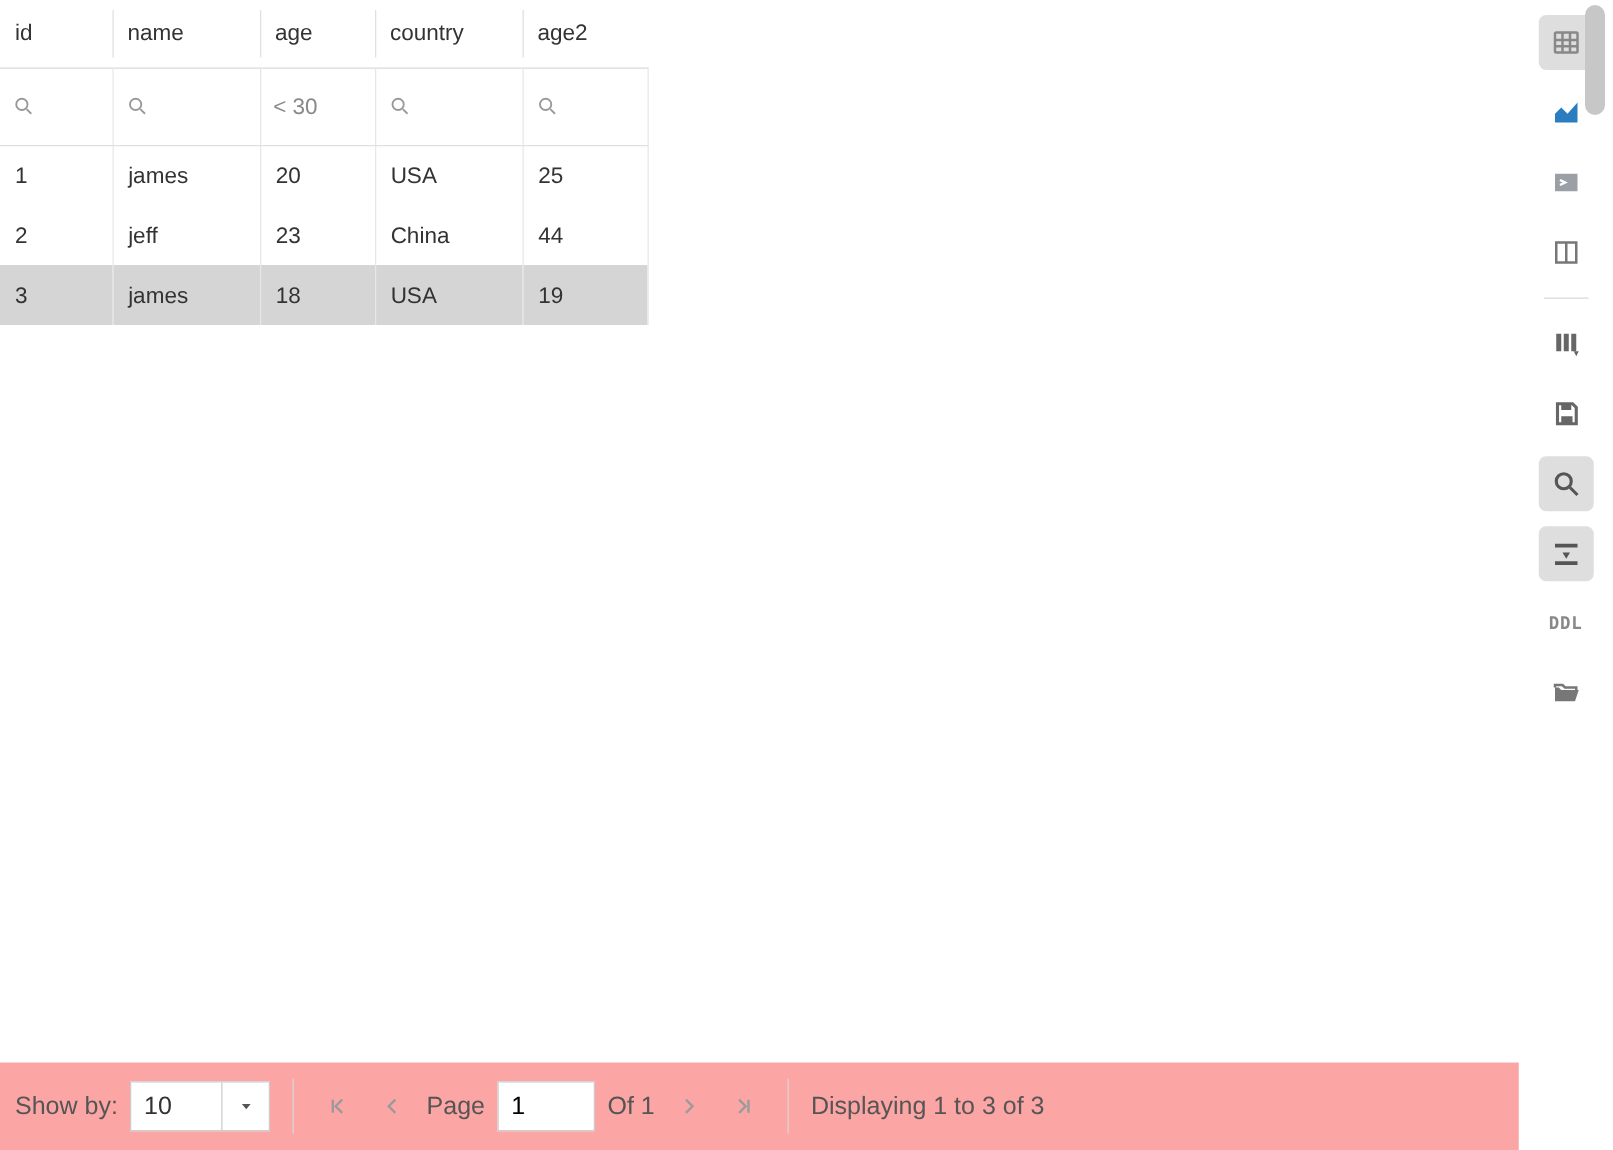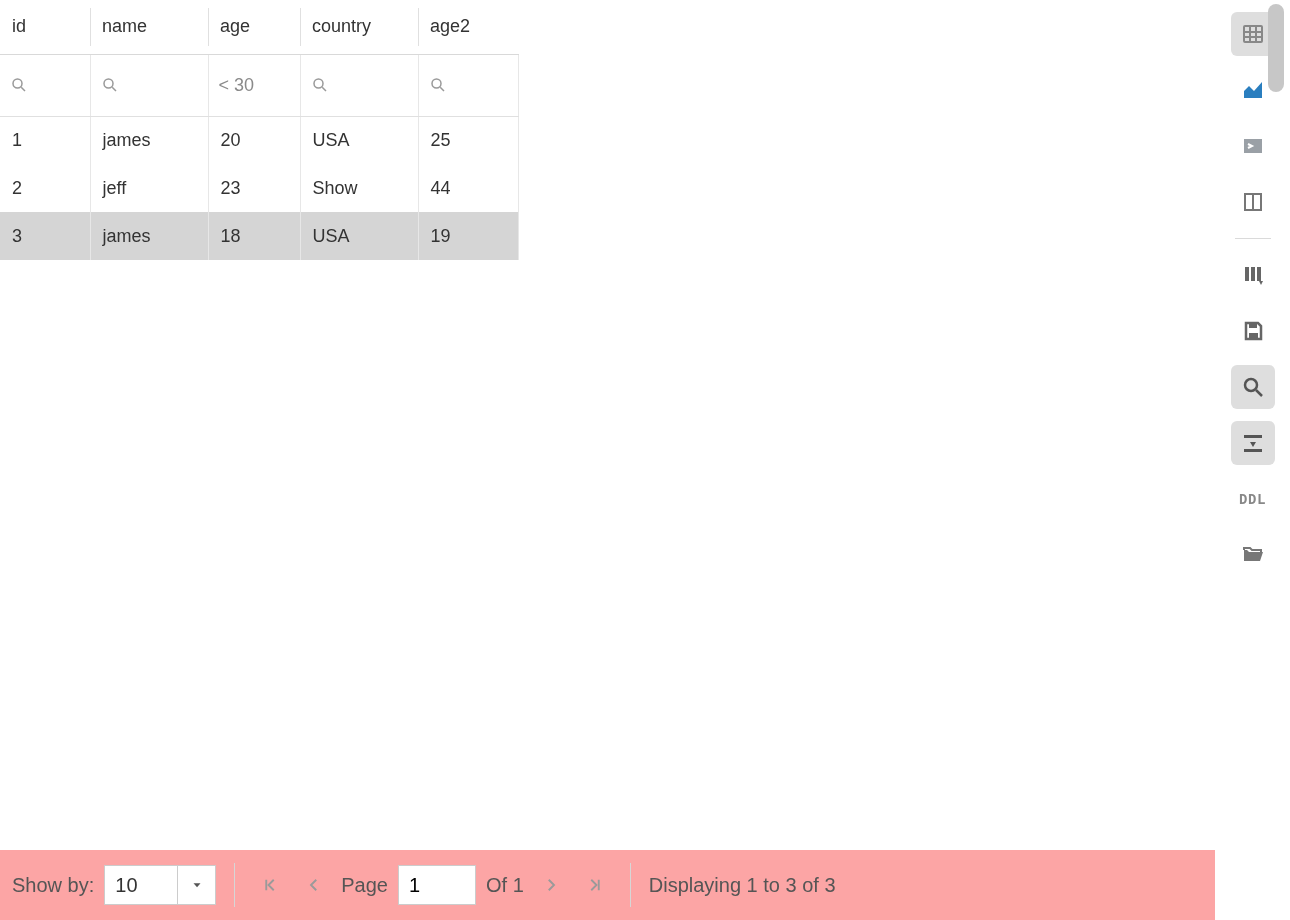--- a/index.html
+++ b/index.html
@@ -224,21 +224,21 @@
             <td>1</td>
             <td>james</td>
             <td>20</td>
             <td>USA</td>
             <td>25</td>
           </tr>
           <tr>
             <td>2</td>
             <td>jeff</td>
             <td>23</td>
-            <td>Show</td>
+            <td>China</td>
             <td>44</td>
           </tr>
           <tr class="selected">
             <td>3</td>
             <td>james</td>
             <td>18</td>
             <td>USA</td>
             <td>19</td>
           </tr>
         </tbody>

